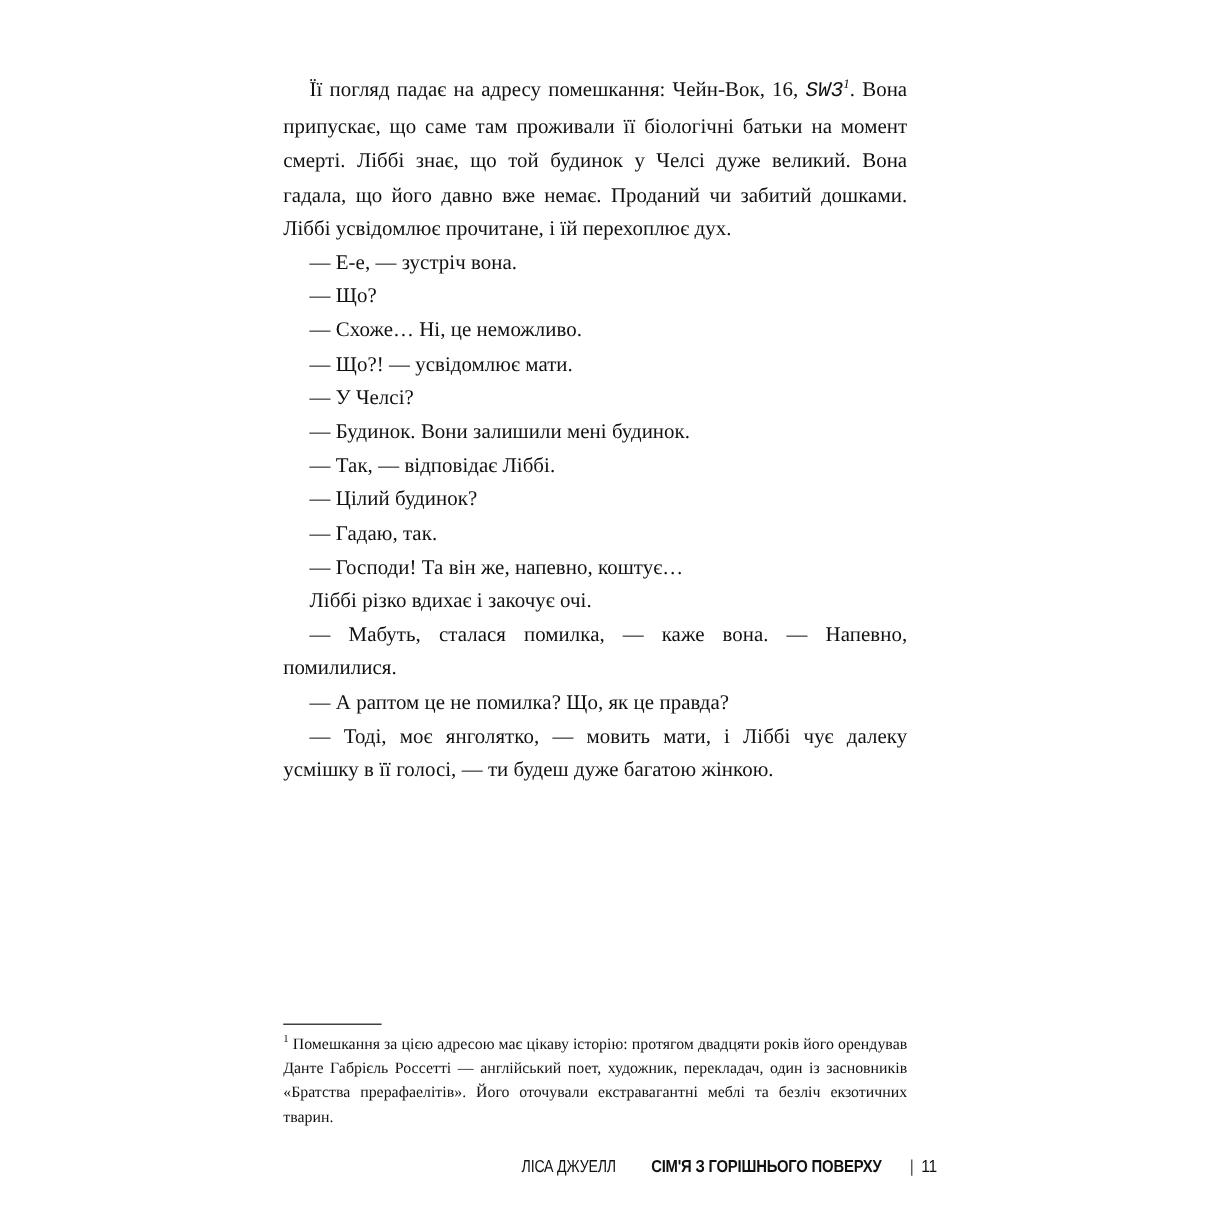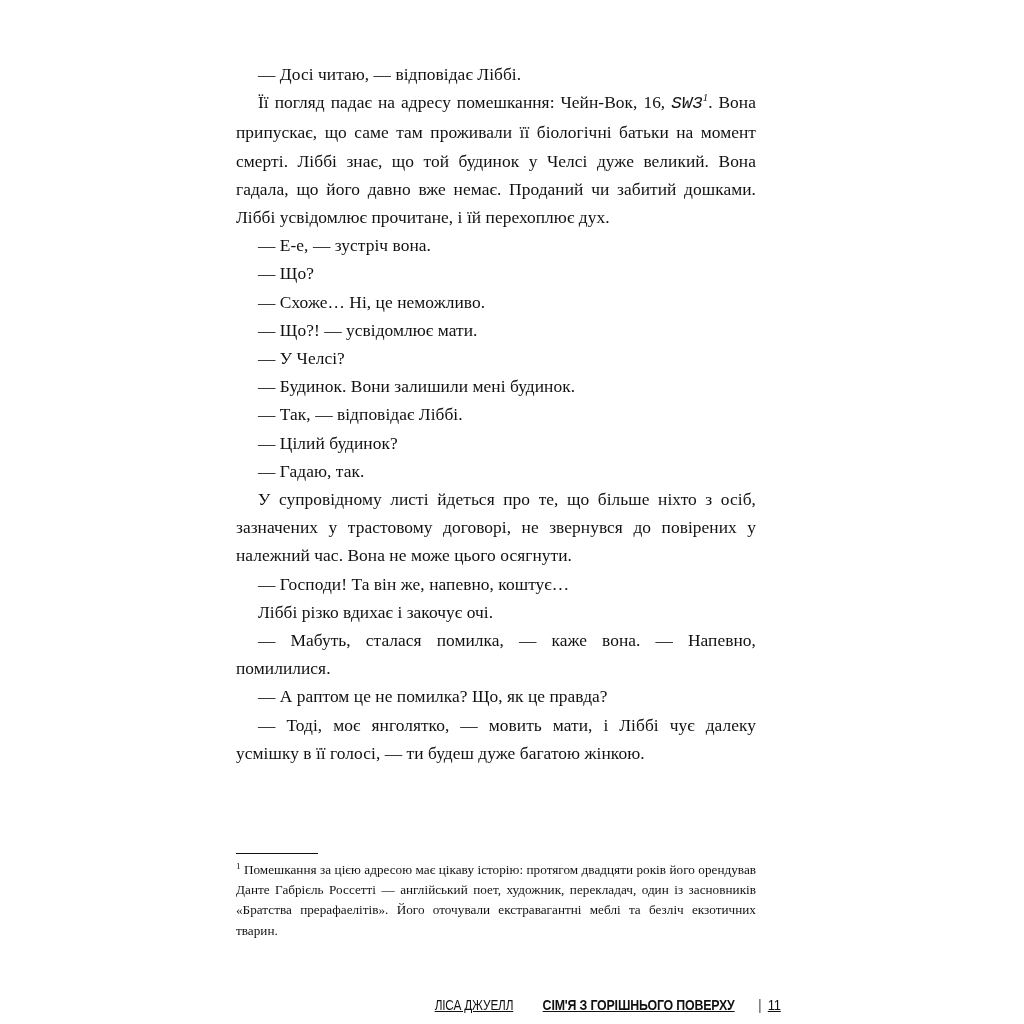--- a/index.html
+++ b/index.html
@@ -86,32 +86,31 @@
   .footnote-text sup {
     font-size: 0.68em;
     vertical-align: super;
     line-height: 0;
   }
 
   
   .footer {
     position: absolute;
     left: 236px;
-    top: 996px;
+    top: 964px;
     width: 546px;
     display: flex;
     align-items: baseline;
     justify-content: flex-end;
     gap: 0px;
     font-family: "Liberation Sans", "DejaVu Sans", sans-serif;
     font-size: 14.4px;
     line-height: 18px;
     color: #111111;
     letter-spacing: -0.2px;
-    text-decoration: underline;
   }
   .footer .author {
     font-weight: 400;
     transform: scaleX(0.82);
     transform-origin: right baseline;
     white-space: nowrap;
   }
   .footer .title {
     font-weight: 700;
     transform: scaleX(0.86);
@@ -131,35 +130,33 @@
     white-space: nowrap;
   }
 </style>
 </head>
 <body>
 
 <div class="page">
 
   <div class="textblock">
 
-    <p class="para dialogue">— Досі читаю, — відповідає Ліббі.</p>
 
     <p class="para"><span>Її погляд падає на адресу помешкання: Чейн-Вок, 16, </span><span class="ital">SW3</span><sup class="fnmark">1</sup><span>. Вона припускає, що саме там проживали її біологічні батьки на момент смерті. Ліббі знає, що той будинок у Челсі дуже великий. Вона гадала, що його давно вже немає. Проданий чи забитий дошками. Ліббі усвідомлює прочитане, і їй перехоплює дух.</span></p>
 
     <p class="para dialogue">— Е-е, — зустріч вона.</p>
     <p class="para dialogue">— Що?</p>
     <p class="para dialogue">— Схоже… Ні, це неможливо.</p>
     <p class="para dialogue">— Що?! — усвідомлює мати.</p>
     <p class="para dialogue">— У Челсі?</p>
     <p class="para dialogue">— Будинок. Вони залишили мені будинок.</p>
     <p class="para dialogue">— Так, — відповідає Ліббі.</p>
     <p class="para dialogue">— Цілий будинок?</p>
     <p class="para dialogue">— Гадаю, так.</p>
 
-    <p class="para">У супровідному листі йдеться про те, що більше ніхто з осіб, зазначених у трастовому договорі, не звернувся до повірених у належний час. Вона не може цього осягнути.</p>
 
     <p class="para dialogue">— Господи! Та він же, напевно, коштує…</p>
     <p class="para dialogue">Ліббі різко вдихає і закочує очі.</p>
 
     <p class="para">— Мабуть, сталася помилка, — каже вона. — Напевно, помилилися.</p>
 
     <p class="para dialogue">— А раптом це не помилка? Що, як це правда?</p>
 
     <p class="para">— Тоді, моє янголятко, — мовить мати, і Ліббі чує далеку усмішку в її голосі, — ти будеш дуже багатою жінкою.</p>
 

